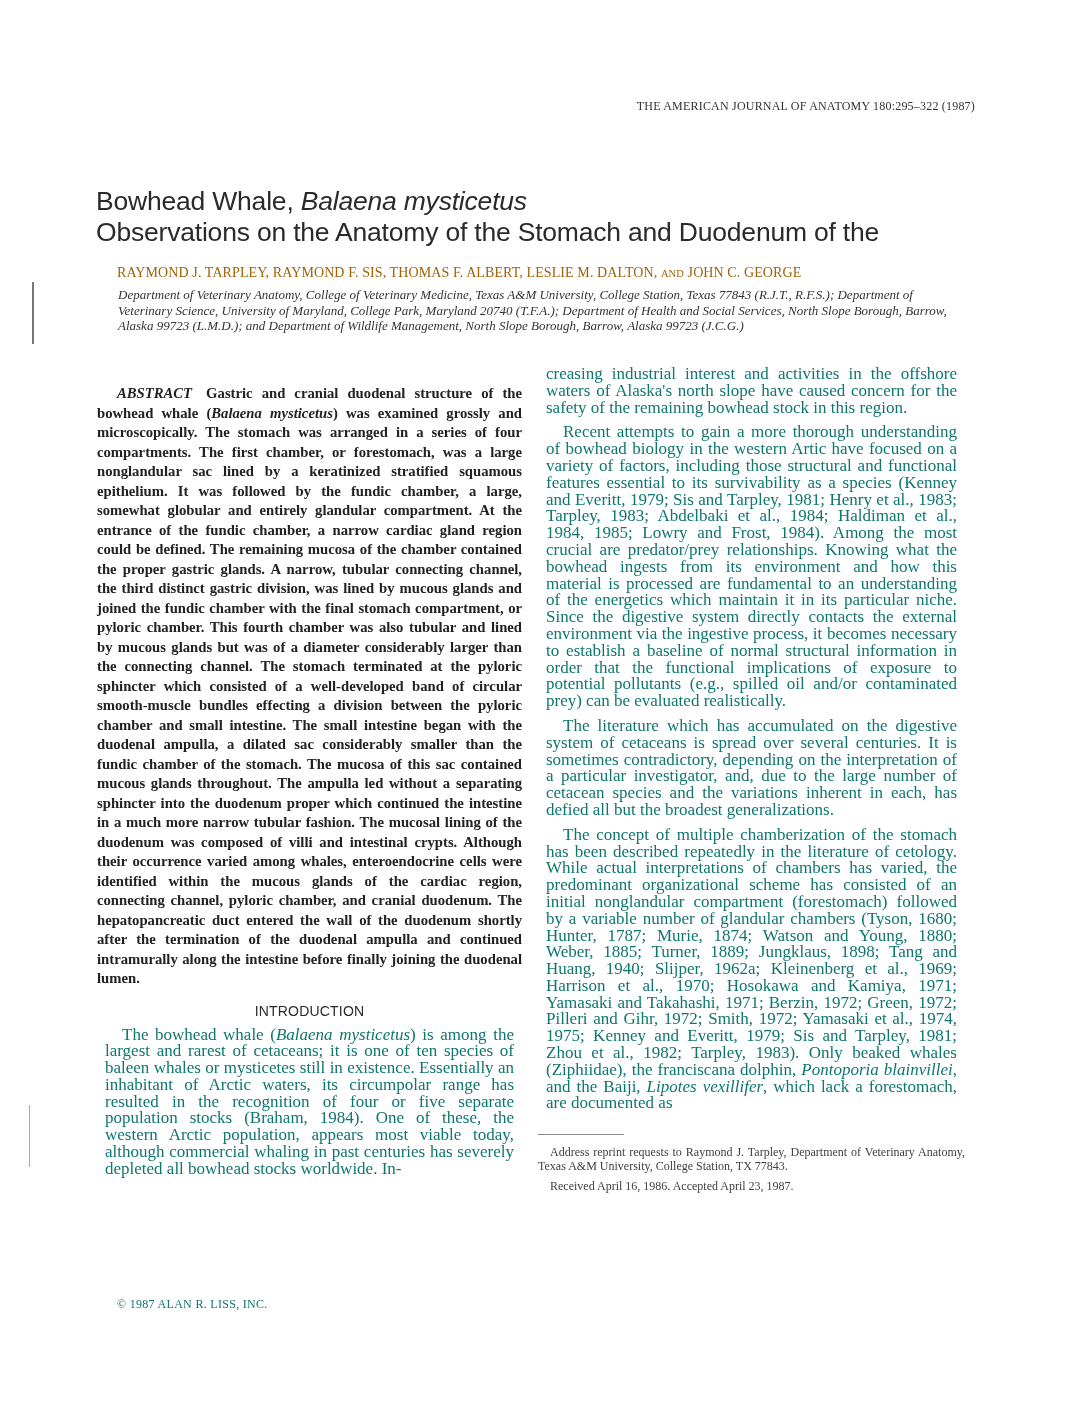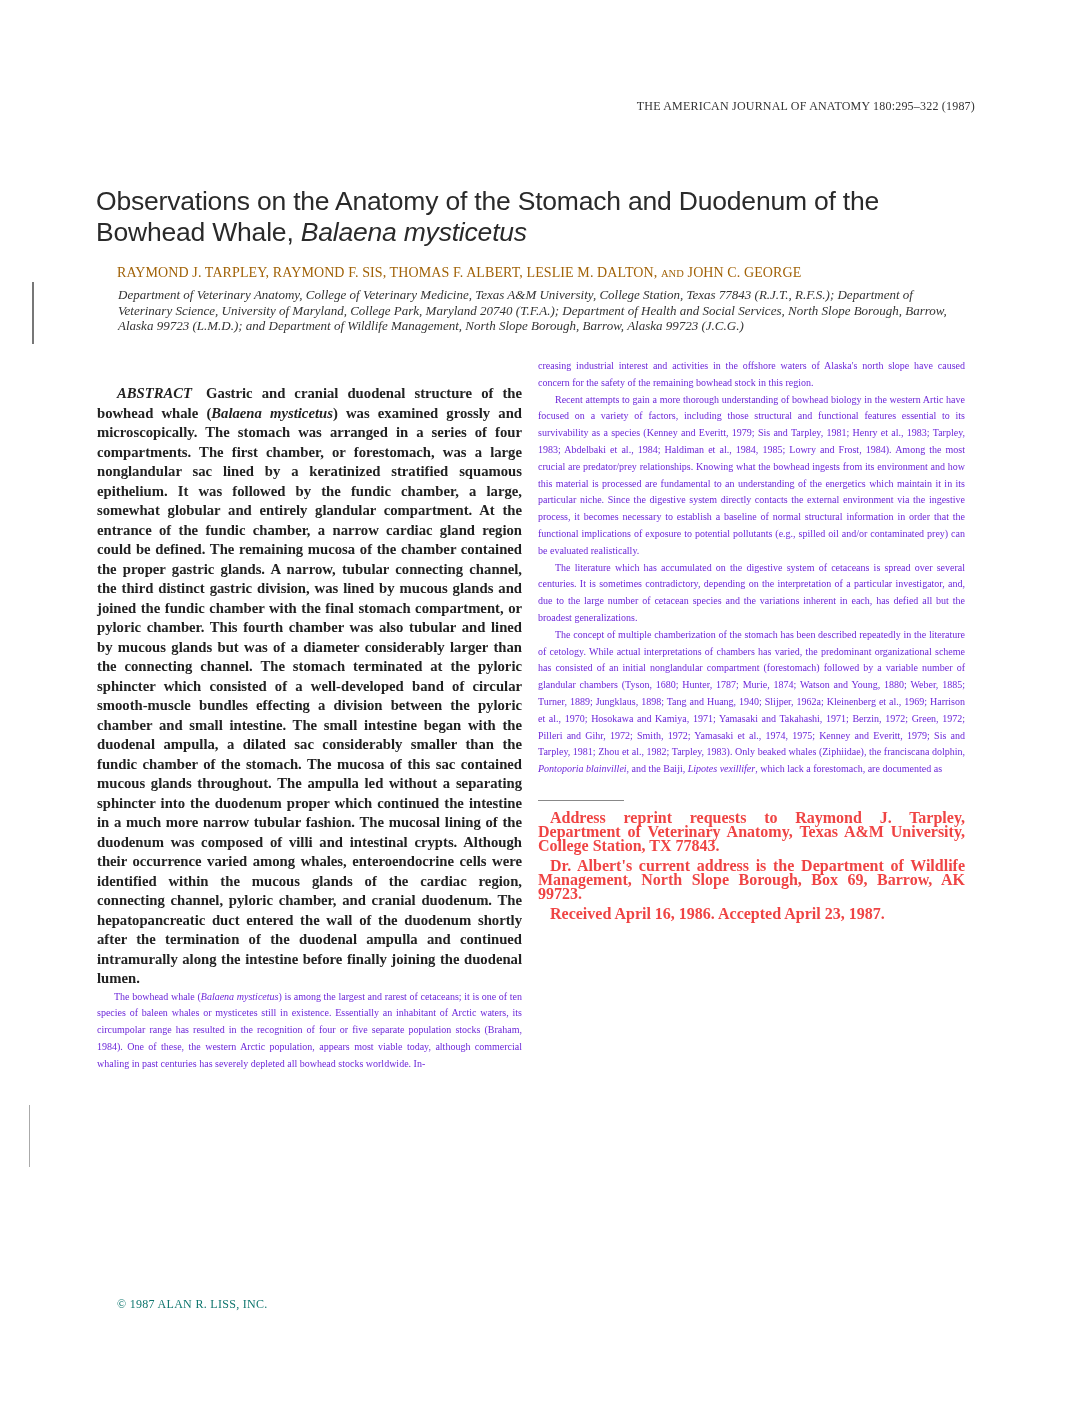--- a/index.html
+++ b/index.html
@@ -10,61 +10,61 @@
   .authors { position: absolute; top: 265px; left: 117px; font-size: 14px; letter-spacing: 0.1px; color: #a16207; }
   .authors .sc { font-size: 10.5px; }
   .affil { position: absolute; top: 287px; left: 118px; width: 850px; font-size: 13px; line-height: 15.6px; font-style: italic; color: #333; }
   .col { position: absolute; text-align: justify; }
   .col-left { left: 97px; top: 384px; width: 425px; }
   .col-right { left: 538px; top: 358px; width: 427px; }
   .abstract { font-size: 14.7px; line-height: 19.5px; font-weight: bold; color: #222; text-align: justify; margin: 0; }
   .abstract .label { font-style: italic; margin-left: 20px; margin-right: 14px; }
   .abstract i { font-style: italic; }
   .section-head { font-family: "Liberation Sans", sans-serif; font-size: 14px; text-align: center; margin: 14px 0 2px 0; color: #2a2a2a; letter-spacing: 0.2px; }
-  .body-p { font-size: 10px; line-height: 16.8px; margin: 0; text-indent: 17px; color: #6d28d9; }
+  .body-p { font-size: 17px; line-height: 16.8px; margin: 8px; text-indent: 17px; color: #0f766e; }
   .body-p.cont { text-indent: 0; }
   .body-p i { font-style: italic; }
   .footnote-rule { width: 86px; height: 1px; background: #888; margin: 22px 0 10px 0; }
-  .footnote { font-size: 16px; line-height: 14px; margin: 0 0 6px 0; text-indent: 12px; color: #ef4444; text-align: justify; font-weight: bold; }
+  .footnote { font-size: 12px; line-height: 14px; margin: 0 0 6px 0; text-indent: 12px; color: #404040; text-align: justify; }
   .copyright { position: absolute; left: 97px; top: 1297px; font-size: 12px; color: #0f766e; letter-spacing: 0.3px; margin-left: 20px; }
   .margin-mark { position: absolute; background: #777; }
 </style>
 </head>
 <body>
 
 <div class="running-head">THE AMERICAN JOURNAL OF ANATOMY 180:295–322 (1987)</div>
 
 <div class="title">
+  <div><span>Bowhead Whale, </span><i>Balaena mysticetus</i></div>
   <div>Observations on the Anatomy of the Stomach and Duodenum of the</div>
-  <div><span>Bowhead Whale, </span><i>Balaena mysticetus</i></div>
 </div>
 
 <div class="authors">
   <span>RAYMOND J. TARPLEY, RAYMOND F. SIS, THOMAS F. ALBERT, LESLIE M. DALTON,</span>
   <span class="sc">AND</span>
   <span>JOHN C. GEORGE</span>
 </div>
 
 <div class="affil">Department of Veterinary Anatomy, College of Veterinary Medicine, Texas A&amp;M University, College Station, Texas 77843 (R.J.T., R.F.S.); Department of Veterinary Science, University of Maryland, College Park, Maryland 20740 (T.F.A.); Department of Health and Social Services, North Slope Borough, Barrow, Alaska 99723 (L.M.D.); and Department of Wildlife Management, North Slope Borough, Barrow, Alaska 99723 (J.C.G.)</div>
 
 <div class="col col-left">
   <p class="abstract"><span class="label">ABSTRACT</span><span>Gastric and cranial duodenal structure of the bowhead whale (</span><i>Balaena mysticetus</i><span>) was examined grossly and microscopically. The stomach was arranged in a series of four compartments. The first chamber, or forestomach, was a large nonglandular sac lined by a keratinized stratified squamous epithelium. It was followed by the fundic chamber, a large, somewhat globular and entirely glandular compartment. At the entrance of the fundic chamber, a narrow cardiac gland region could be defined. The remaining mucosa of the chamber contained the proper gastric glands. A narrow, tubular connecting channel, the third distinct gastric division, was lined by mucous glands and joined the fundic chamber with the final stomach compartment, or pyloric chamber. This fourth chamber was also tubular and lined by mucous glands but was of a diameter considerably larger than the connecting channel. The stomach terminated at the pyloric sphincter which consisted of a well-developed band of circular smooth-muscle bundles effecting a division between the pyloric chamber and small intestine. The small intestine began with the duodenal ampulla, a dilated sac considerably smaller than the fundic chamber of the stomach. The mucosa of this sac contained mucous glands throughout. The ampulla led without a separating sphincter into the duodenum proper which continued the intestine in a much more narrow tubular fashion. The mucosal lining of the duodenum was composed of villi and intestinal crypts. Although their occurrence varied among whales, enteroendocrine cells were identified within the mucous glands of the cardiac region, connecting channel, pyloric chamber, and cranial duodenum. The hepatopancreatic duct entered the wall of the duodenum shortly after the termination of the duodenal ampulla and continued intramurally along the intestine before finally joining the duodenal lumen.</span></p>
 
+  <div class="section-head">INTRODUCTION</div>
 
   <p class="body-p"><span>The bowhead whale (</span><i>Balaena mysticetus</i><span>) is among the largest and rarest of cetaceans; it is one of ten species of baleen whales or mysticetes still in existence. Essentially an inhabitant of Arctic waters, its circumpolar range has resulted in the recognition of four or five separate population stocks (Braham, 1984). One of these, the western Arctic population, appears most viable today, although commercial whaling in past centuries has severely depleted all bowhead stocks worldwide. In-</span></p>
 </div>
 
 <div class="copyright">© 1987 ALAN R. LISS, INC.</div>
 
 <div class="col col-right">
   <p class="body-p cont">creasing industrial interest and activities in the offshore waters of Alaska's north slope have caused concern for the safety of the remaining bowhead stock in this region.</p>
   <p class="body-p">Recent attempts to gain a more thorough understanding of bowhead biology in the western Artic have focused on a variety of factors, including those structural and functional features essential to its survivability as a species (Kenney and Everitt, 1979; Sis and Tarpley, 1981; Henry et al., 1983; Tarpley, 1983; Abdelbaki et al., 1984; Haldiman et al., 1984, 1985; Lowry and Frost, 1984). Among the most crucial are predator/prey relationships. Knowing what the bowhead ingests from its environment and how this material is processed are fundamental to an understanding of the energetics which maintain it in its particular niche. Since the digestive system directly contacts the external environment via the ingestive process, it becomes necessary to establish a baseline of normal structural information in order that the functional implications of exposure to potential pollutants (e.g., spilled oil and/or contaminated prey) can be evaluated realistically.</p>
   <p class="body-p">The literature which has accumulated on the digestive system of cetaceans is spread over several centuries. It is sometimes contradictory, depending on the interpretation of a particular investigator, and, due to the large number of cetacean species and the variations inherent in each, has defied all but the broadest generalizations.</p>
   <p class="body-p"><span>The concept of multiple chamberization of the stomach has been described repeatedly in the literature of cetology. While actual interpretations of chambers has varied, the predominant organizational scheme has consisted of an initial nonglandular compartment (forestomach) followed by a variable number of glandular chambers (Tyson, 1680; Hunter, 1787; Murie, 1874; Watson and Young, 1880; Weber, 1885; Turner, 1889; Jungklaus, 1898; Tang and Huang, 1940; Slijper, 1962a; Kleinenberg et al., 1969; Harrison et al., 1970; Hosokawa and Kamiya, 1971; Yamasaki and Takahashi, 1971; Berzin, 1972; Green, 1972; Pilleri and Gihr, 1972; Smith, 1972; Yamasaki et al., 1974, 1975; Kenney and Everitt, 1979; Sis and Tarpley, 1981; Zhou et al., 1982; Tarpley, 1983). Only beaked whales (Ziphiidae), the franciscana dolphin, </span><i>Pontoporia blainvillei</i><span>, and the Baiji, </span><i>Lipotes vexillifer</i><span>, which lack a forestomach, are documented as</span></p>
 
   <div class="footnote-rule"></div>
   <p class="footnote">Address reprint requests to Raymond J. Tarpley, Department of Veterinary Anatomy, Texas A&amp;M University, College Station, TX 77843.</p>
-  <p class="footnote">Dr. Albert's current address is the Department of Wildlife Management, North Slope Borough, Box 69, Barrow, AK 99723.</p>
   <p class="footnote">Received April 16, 1986. Accepted April 23, 1987.</p>
 </div>
 
 <div class="margin-mark" style="left:32px; top:282px; width:1.5px; height:62px;"></div>
 <div class="margin-mark" style="left:29px; top:1105px; width:1px; height:62px; background:#aaa;"></div>
 
 </body></html>

